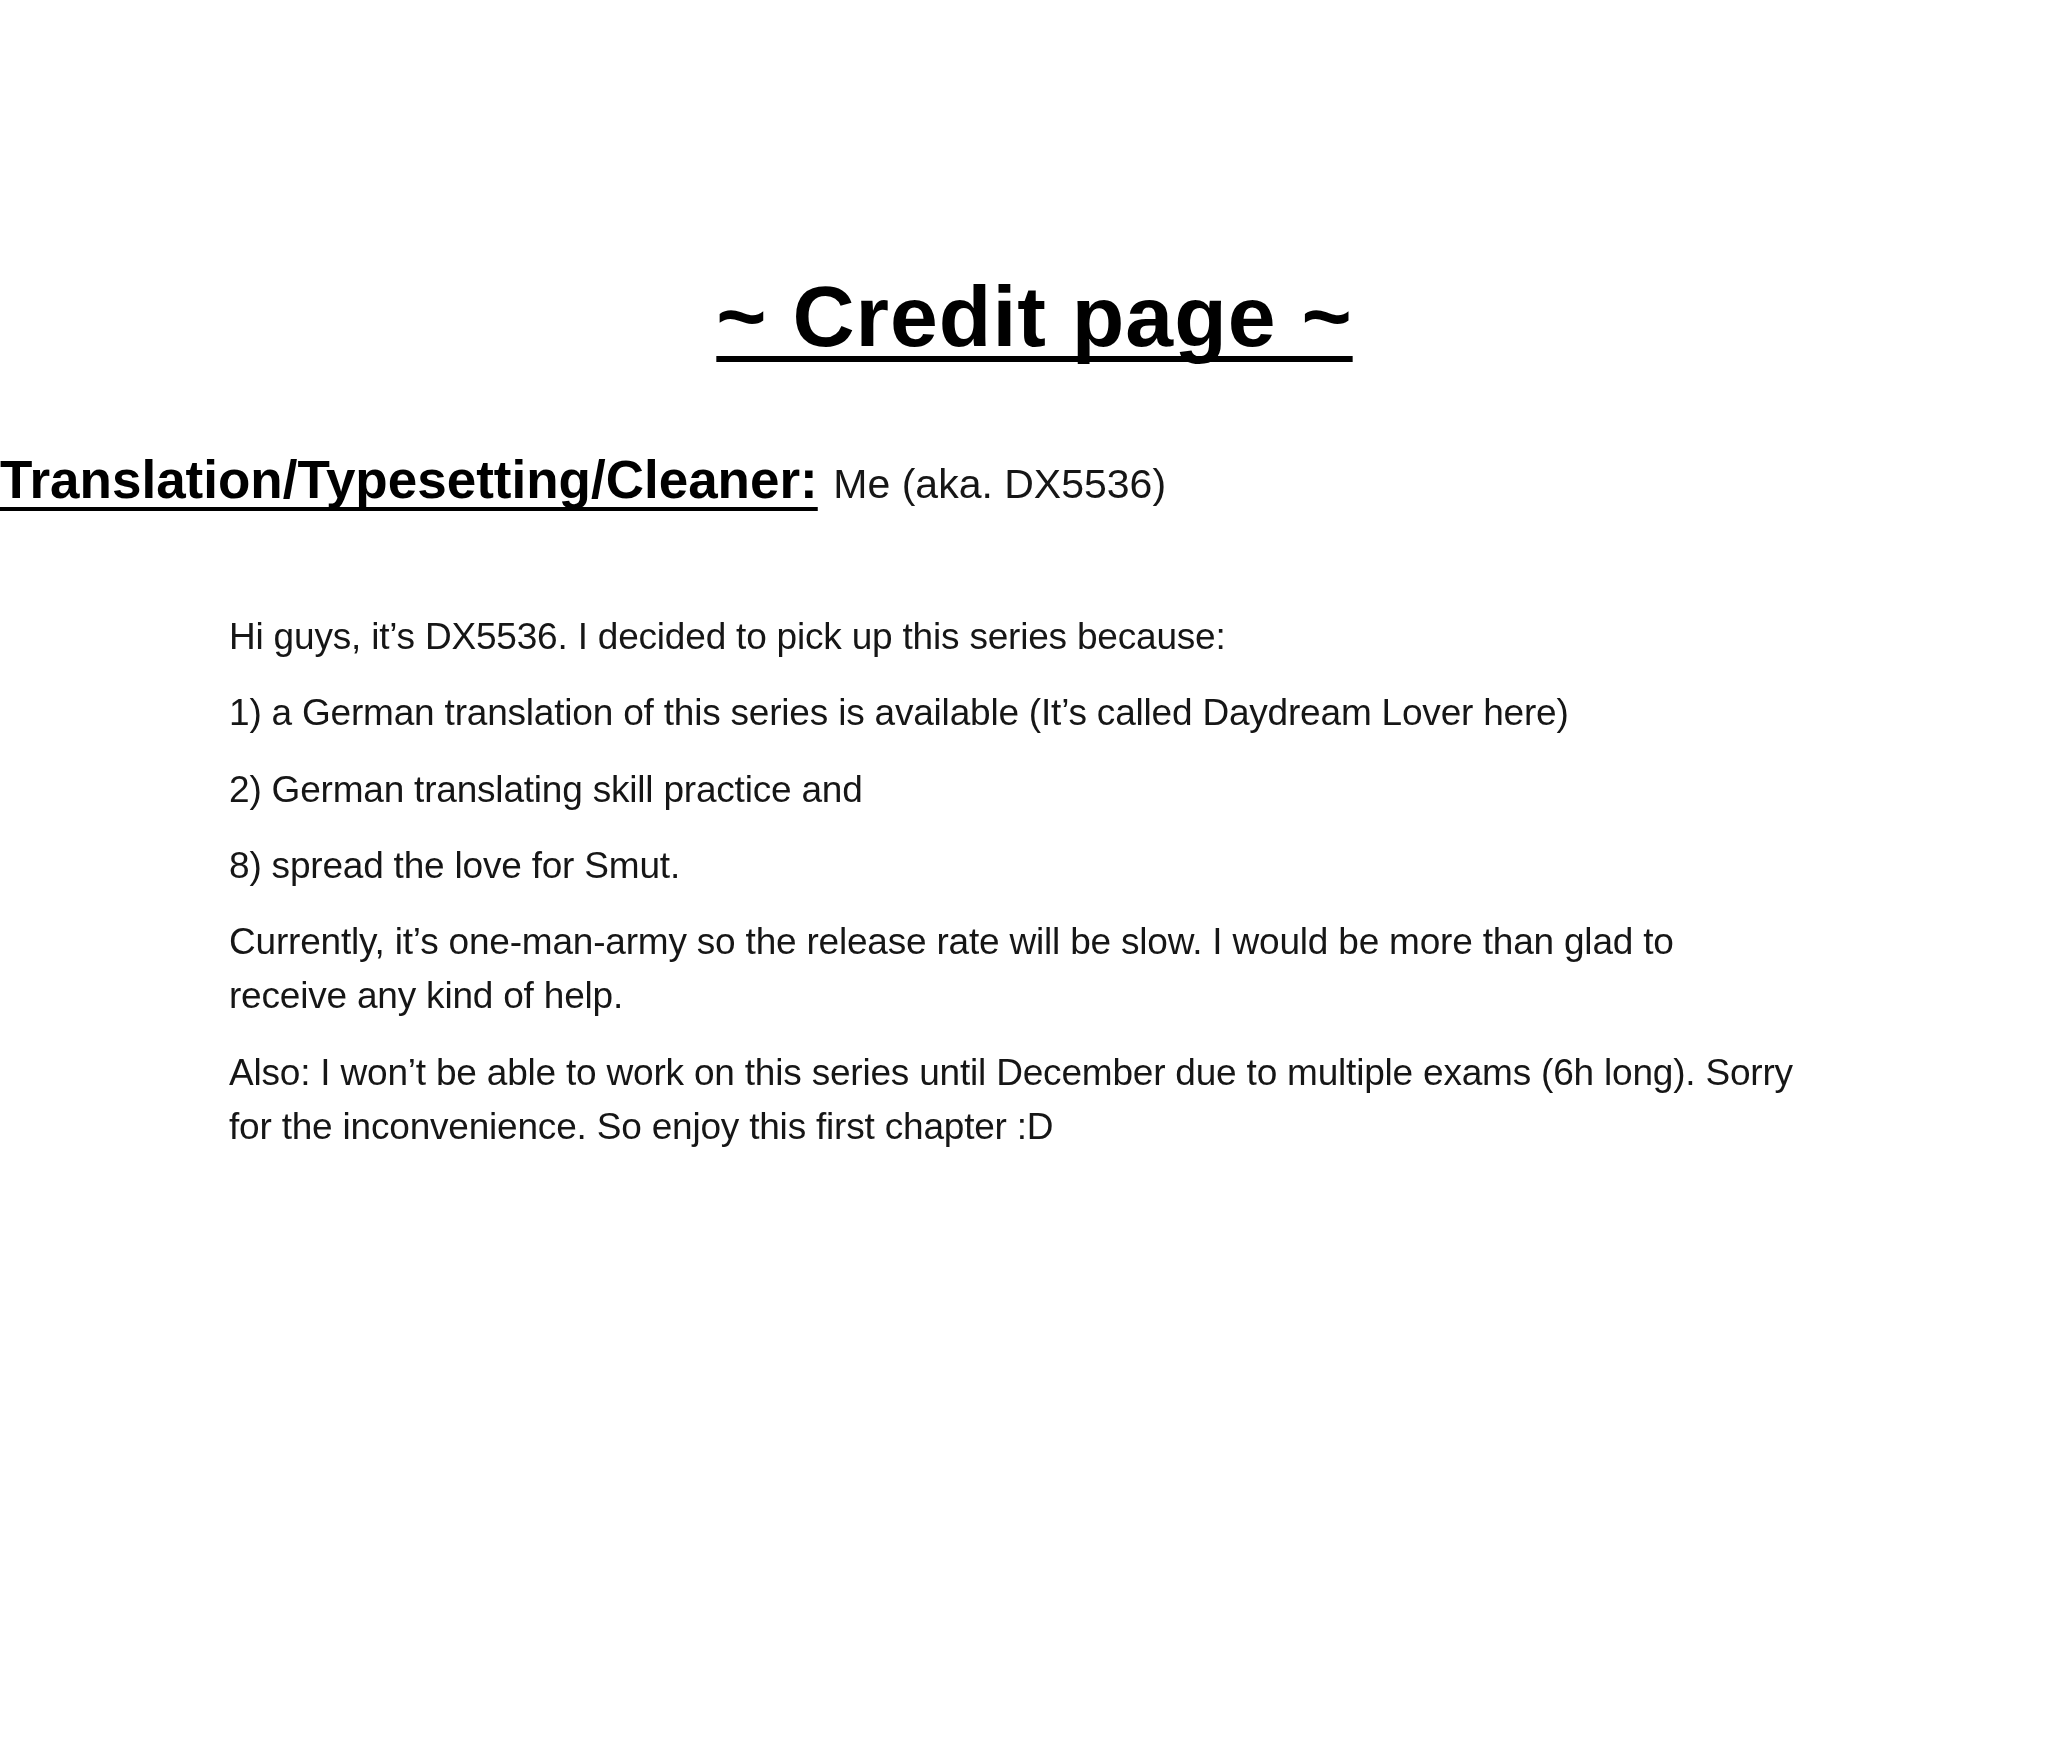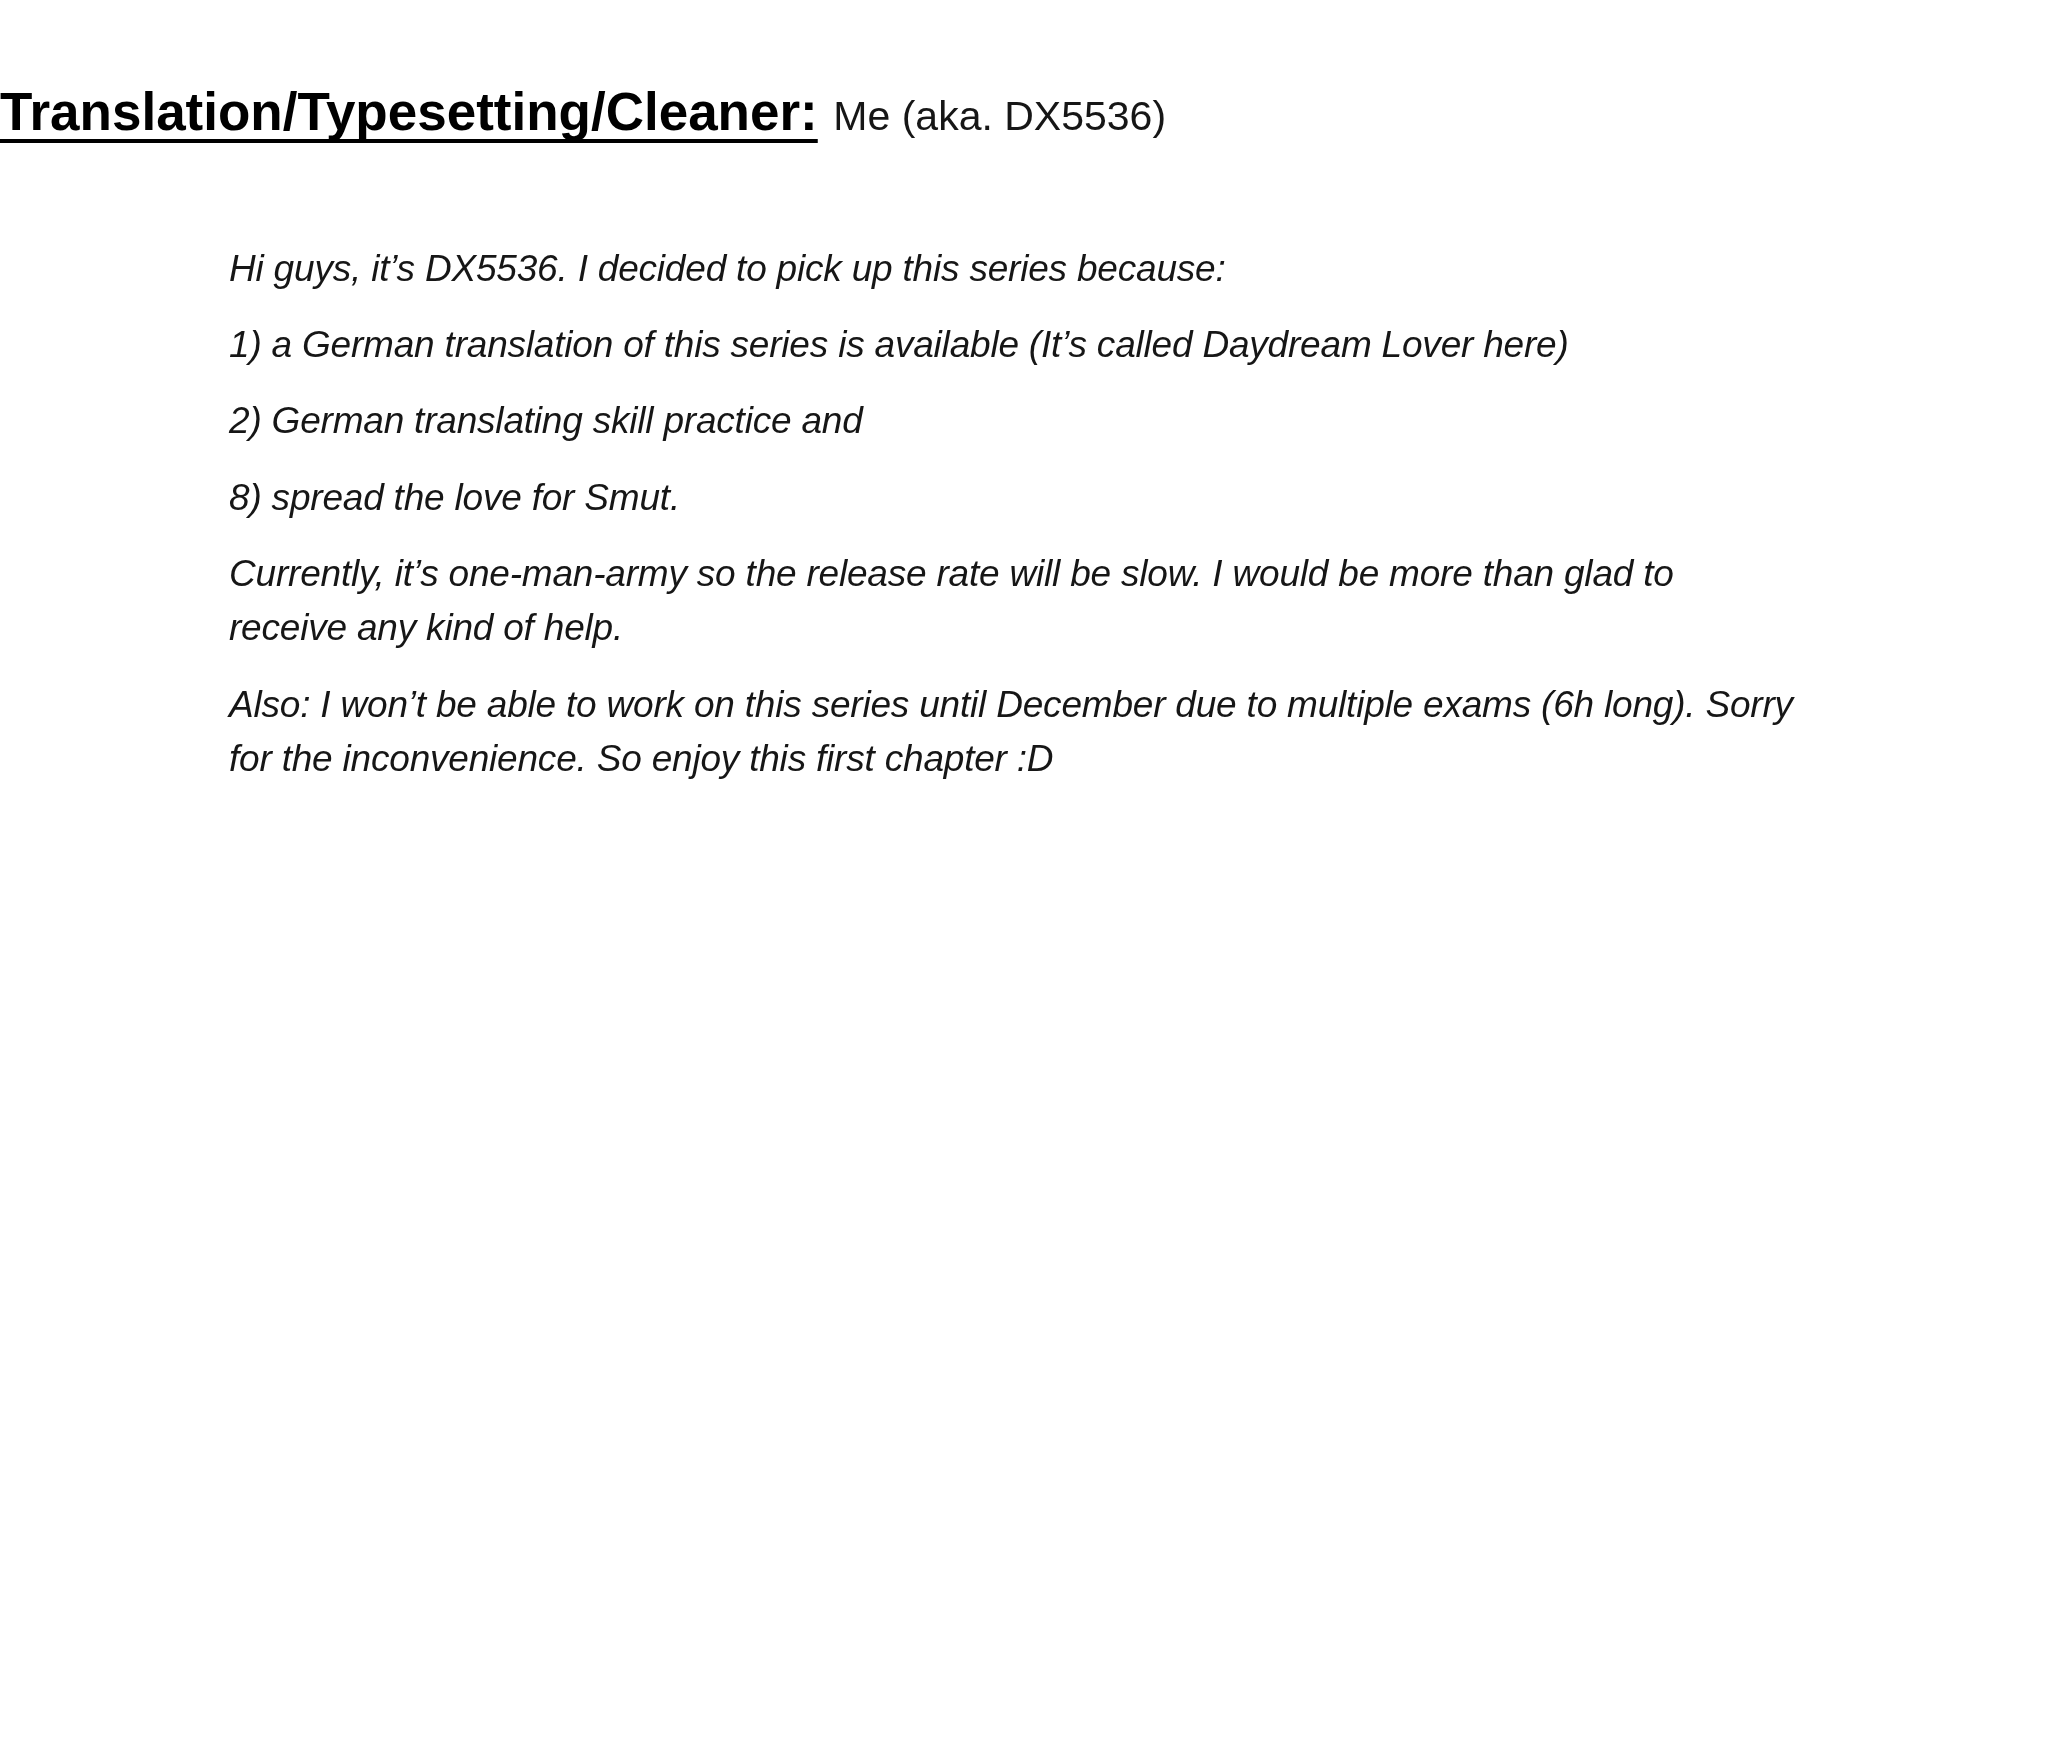--- a/index.html
+++ b/index.html
@@ -49,32 +49,32 @@
     color: #161616;
   }
   .body-text {
     margin-top: 98px;
     margin-left: 229px;
     margin-right: 146px;
     font-size: 37px;
     line-height: 54px;
     letter-spacing: -0.2px;
     color: #161616;
-    font-style: italic;
   }
   .body-text p {
     margin: 0 0 22.4px 0;
     white-space: pre-line;
   }
 </style>
 </head>
 <body>
 
 <div class="page">
 
+  <h1 class="title"><span class="title-underline">~ Credit page ~</span></h1>
 
   <div class="credit-line credit-line-first">
     <span class="credit-label">Translation/Typesetting/Cleaner:</span><span class="credit-value">Me (aka. DX5536)</span>
   </div>
 
 
   <div class="body-text">
     <p>Hi guys, it’s DX5536. I decided to pick up this series because:</p>
     <p>1) a German translation of this series is available (It’s called Daydream Lover here)</p>
     <p>2) German translating skill practice and</p>

